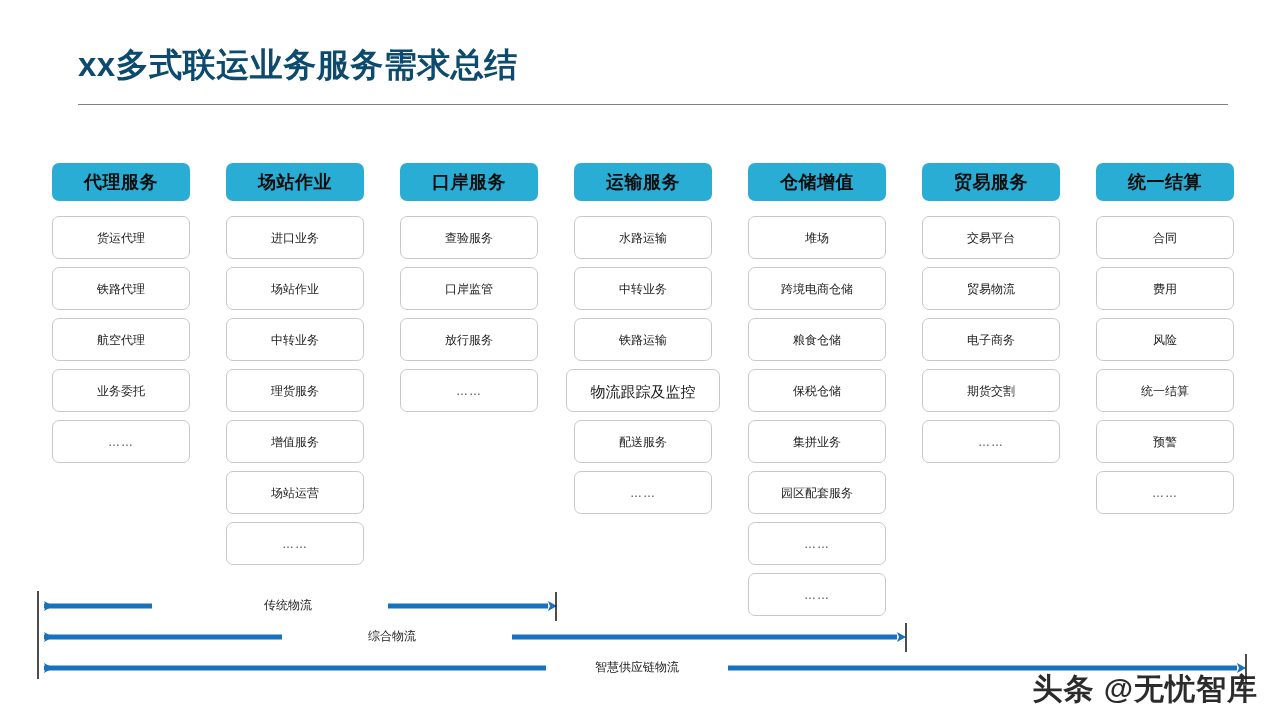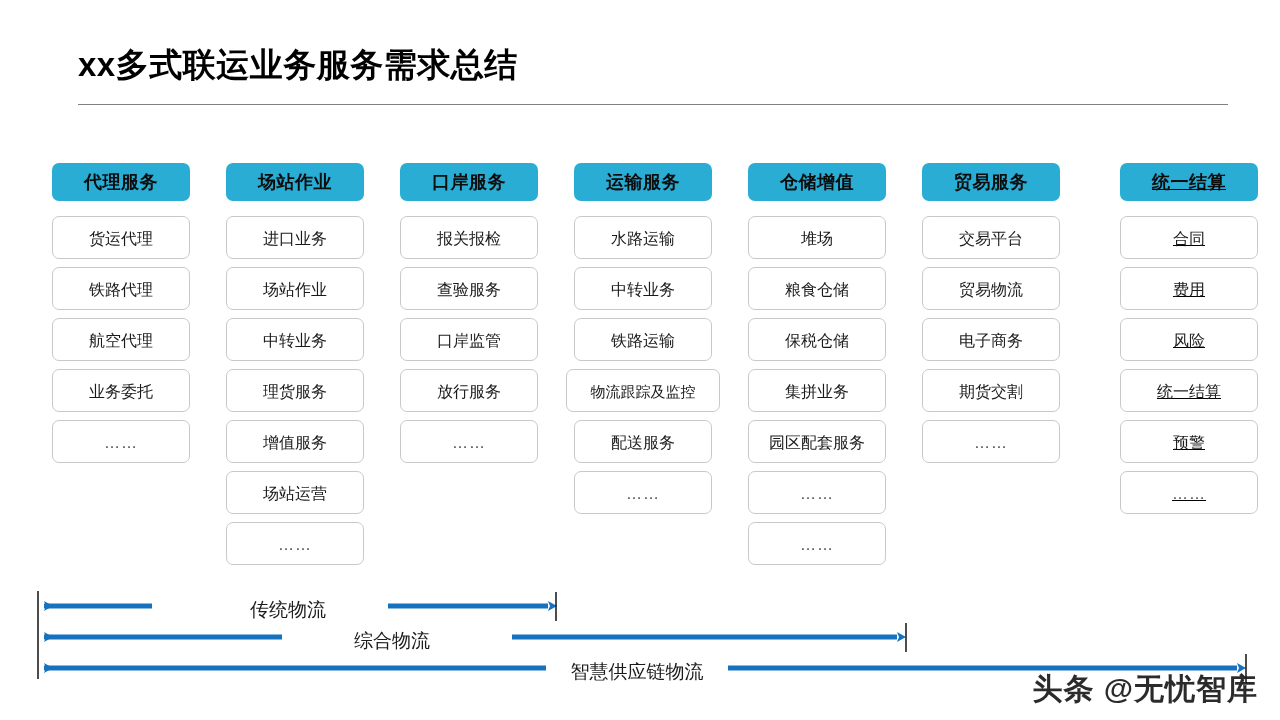--- a/index.html
+++ b/index.html
@@ -20,21 +20,21 @@
     height: 720px;
   }
 
   
   #page-title {
     position: absolute;
     left: 78px;
     top: 43px;
     font-size: 33px;
     font-weight: bold;
-    color: #000000;
+    color: #0c4a6e;
     letter-spacing: 0.5px;
     white-space: nowrap;
   }
   #title-rule {
     position: absolute;
     left: 78px;
     top: 104px;
     width: 1150px;
     height: 1px;
     background: #808080;
@@ -68,21 +68,21 @@
   .items {
     margin-top: 15px;
   }
   .item {
     height: 43px;
     line-height: 43px;
     text-align: center;
     border: 1px solid #c9c9c9;
     border-radius: 7px;
     background: #ffffff;
-    font-size: 16px;
+    font-size: 12px;
     color: #1a1a1a;
     margin-bottom: 8px;
     white-space: nowrap;
     box-sizing: border-box;
   }
   .item.dots {
     color: #4a4a4a;
     letter-spacing: 1px;
   }
   .item.wide {
@@ -95,21 +95,21 @@
   #arrows {
     position: absolute;
     left: 0;
     top: 0;
     width: 1280px;
     height: 720px;
     pointer-events: none;
   }
   .arrow-label {
     position: absolute;
-    font-size: 19px;
+    font-size: 12px;
     color: #1a1a1a;
     white-space: nowrap;
     text-align: center;
   }
 
   
   #watermark {
     position: absolute;
     right: 22px;
     bottom: 10px;
@@ -149,21 +149,20 @@
           <div class="item">中转业务</div>
           <div class="item">理货服务</div>
           <div class="item">增值服务</div>
           <div class="item">场站运营</div>
           <div class="item dots">……</div>
         </div>
       </div>
       <div class="column" style="left: 400px;">
         <div class="col-header">口岸服务</div>
         <div class="items">
-          <div class="item">报关报检</div>
           <div class="item">查验服务</div>
           <div class="item">口岸监管</div>
           <div class="item">放行服务</div>
           <div class="item dots">……</div>
         </div>
       </div>
       <div class="column" style="left: 574px;">
         <div class="col-header">运输服务</div>
         <div class="items">
           <div class="item">水路运输</div>
@@ -171,39 +170,40 @@
           <div class="item">铁路运输</div>
           <div class="item wide">物流跟踪及监控</div>
           <div class="item">配送服务</div>
           <div class="item dots">……</div>
         </div>
       </div>
       <div class="column" style="left: 748px;">
         <div class="col-header">仓储增值</div>
         <div class="items">
           <div class="item">堆场</div>
+          <div class="item">跨境电商仓储</div>
           <div class="item">粮食仓储</div>
           <div class="item">保税仓储</div>
           <div class="item">集拼业务</div>
           <div class="item">园区配套服务</div>
           <div class="item dots">……</div>
           <div class="item dots">……</div>
         </div>
       </div>
       <div class="column" style="left: 922px;">
         <div class="col-header">贸易服务</div>
         <div class="items">
           <div class="item">交易平台</div>
           <div class="item">贸易物流</div>
           <div class="item">电子商务</div>
           <div class="item">期货交割</div>
           <div class="item dots">……</div>
         </div>
       </div>
-      <div class="column" style="left: 1120px; text-decoration: underline;">
+      <div class="column" style="left: 1096px;">
         <div class="col-header">统一结算</div>
         <div class="items">
           <div class="item">合同</div>
           <div class="item">费用</div>
           <div class="item">风险</div>
           <div class="item">统一结算</div>
           <div class="item">预警</div>
           <div class="item dots">……</div>
         </div>
       </div>

